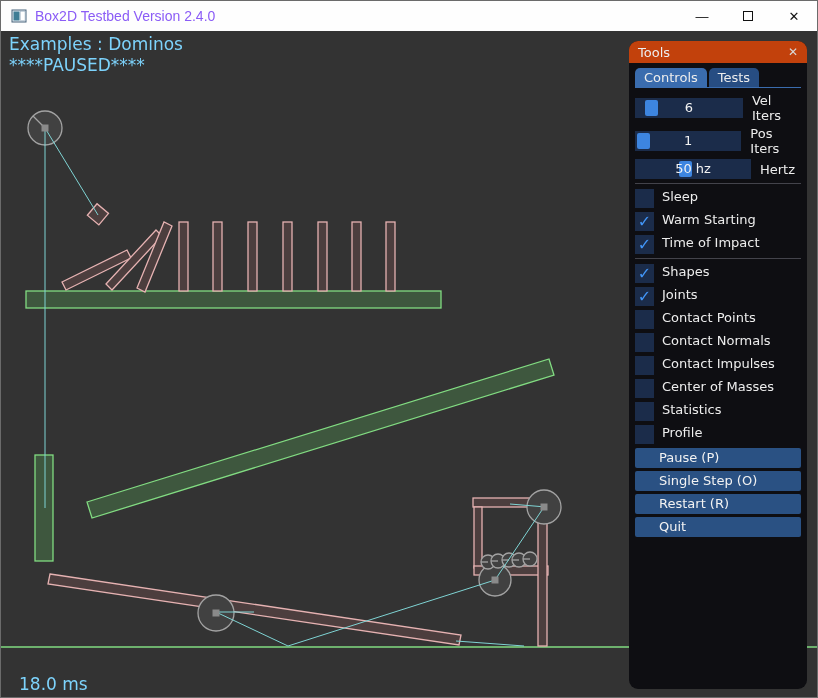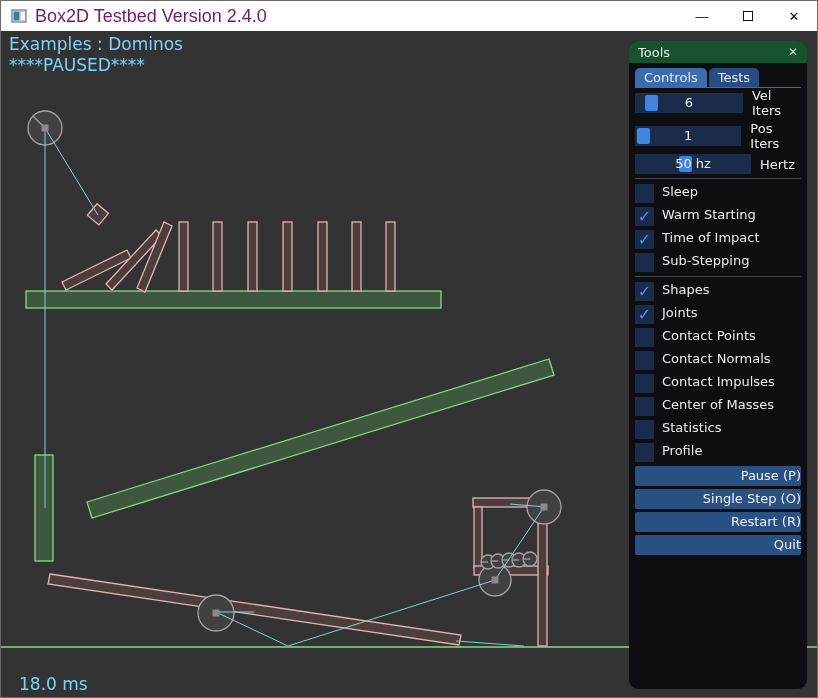--- a/index.html
+++ b/index.html
@@ -2,56 +2,56 @@
 <html><head>
 <meta charset="utf-8">
 <style>
   * { margin:0; padding:0; box-sizing:border-box; }
   body { width:818px; height:698px; font-family:"DejaVu Sans", sans-serif; background:#000; }
   .window { position:relative; width:818px; height:698px; background:#333333; border:1px solid #6b6b6b; overflow:hidden; }
 
   
   .titlebar { position:absolute; left:0; top:0; width:100%; height:30px; background:#fefefe; display:flex; align-items:center; font-family:"Liberation Sans", sans-serif; }
   .app-icon { width:16px; height:16px; margin:0 8px 0 10px; }
-  .title-text { font-size:18px; color:#701a75; }
+  .title-text { font-size:14px; color:#8b5cf6; }
   .win-controls { margin-left:auto; display:flex; height:100%; }
   .win-btn { width:46px; height:30px; display:flex; align-items:center; justify-content:center; color:#111; font-size:13px; cursor:default; }
   .max-box { width:10px; height:10px; border:1px solid #111; }
 
   
   .canvas { position:absolute; left:0; top:30px; width:818px; height:668px; background:#333333; }
   .canvas svg { position:absolute; left:0; top:0; }
   .overlay-text { position:absolute; font-size:17px; color:#7dd3fc; white-space:pre; }
   #example-label { left:8px; top:3px; }
   #paused-label { left:8px; top:24px; }
   #frame-time { left:18px; top:643px;text-align:right; }
 
   
   .tools-panel { position:absolute; left:628px; top:40px; width:178px; height:648px; background:#0e0e12; border-radius:9px; color:#ededed; font-size:13px; z-index:5; }
-  .panel-titlebar { height:22px; background:#14532d; border-radius:9px 9px 0 0; display:flex; align-items:center; padding:0 9px; }
+  .panel-titlebar { height:22px; background:#c2410c; border-radius:9px 9px 0 0; display:flex; align-items:center; padding:0 9px; }
   .panel-close { margin-left:auto; color:#d9d9d9; font-size:12px; line-height:1; cursor:default; }
   .panel-body { padding:5px 6px 0 6px; }
 
-  .tab-bar { display:flex; padding-left:0; border-bottom:1px solid #3a6cae; }
+  .tab-bar { display:flex; padding-left:0; border-bottom:1px solid #3a6cae; margin-bottom:5px; }
   .tab { height:19px; padding:2px 9px 0 9px; margin-right:2px; border-radius:5px 5px 0 0; background:#274d82; cursor:default; }
   .tab.active { background:#3a6cae; }
 
   .slider-row { display:flex; align-items:center; margin-bottom:3px; }
   .slider-frame { position:relative; width:116px; height:20px; background:#1b2c4a; }
   .slider-grab { position:absolute; top:2px; width:13px; height:16px; background:#3d85e0; border-radius:2px; }
   .slider-value { position:relative; display:block; width:100%; text-align:center; line-height:20px; color:#f2f2f2; }
   .slider-label { margin-left:9px; }
 
   .separator { height:1px; background:#43434b; margin:4px 0 5px 0; }
 
   .cb-row { display:flex; height:19px; margin-bottom:4px; }
   .cb-box { position:relative; width:19px; height:19px; background:#1b2c4a; margin-right:8px; flex:none; }
   .cb-check { position:absolute; left:0; top:0; width:19px; height:19px; color:#4296f9; font-size:16px; font-weight:bold; text-align:center; line-height:19px; }
 
-  .panel-btn { height:20px; margin-bottom:3px; background:#2a5183; border-radius:2px; text-align:right; line-height:20px; color:#f2f2f2; cursor:default; }
+  .panel-btn { height:20px; margin-bottom:3px; background:#2a5183; border-radius:2px; text-align:left; line-height:20px; color:#f2f2f2; cursor:default;padding-left:24px; }
 </style>
 </head>
 <body>
 
 <div class="window">
 
   <div class="titlebar">
     <svg class="app-icon" viewBox="0 0 16 16">
       <rect x="1" y="2" width="14" height="12" fill="#e8eef3" stroke="#47627a" stroke-width="1"></rect>
       <rect x="2.5" y="3.5" width="6" height="9" fill="#3f7d95"></rect>
@@ -170,24 +170,20 @@
               <span class="cb-check">✓</span>
             </div>
             <span>Warm Starting</span>
           </div>
           <div class="cb-row">
             <div class="cb-box">
               <span class="cb-check">✓</span>
             </div>
             <span>Time of Impact</span>
           </div>
-          <div class="cb-row">
-            <div class="cb-box"></div>
-            <span>Sub-Stepping</span>
-          </div>
           <div class="separator"></div>
           <div class="cb-row">
             <div class="cb-box">
               <span class="cb-check">✓</span>
             </div>
             <span>Shapes</span>
           </div>
           <div class="cb-row">
             <div class="cb-box">
               <span class="cb-check">✓</span>

